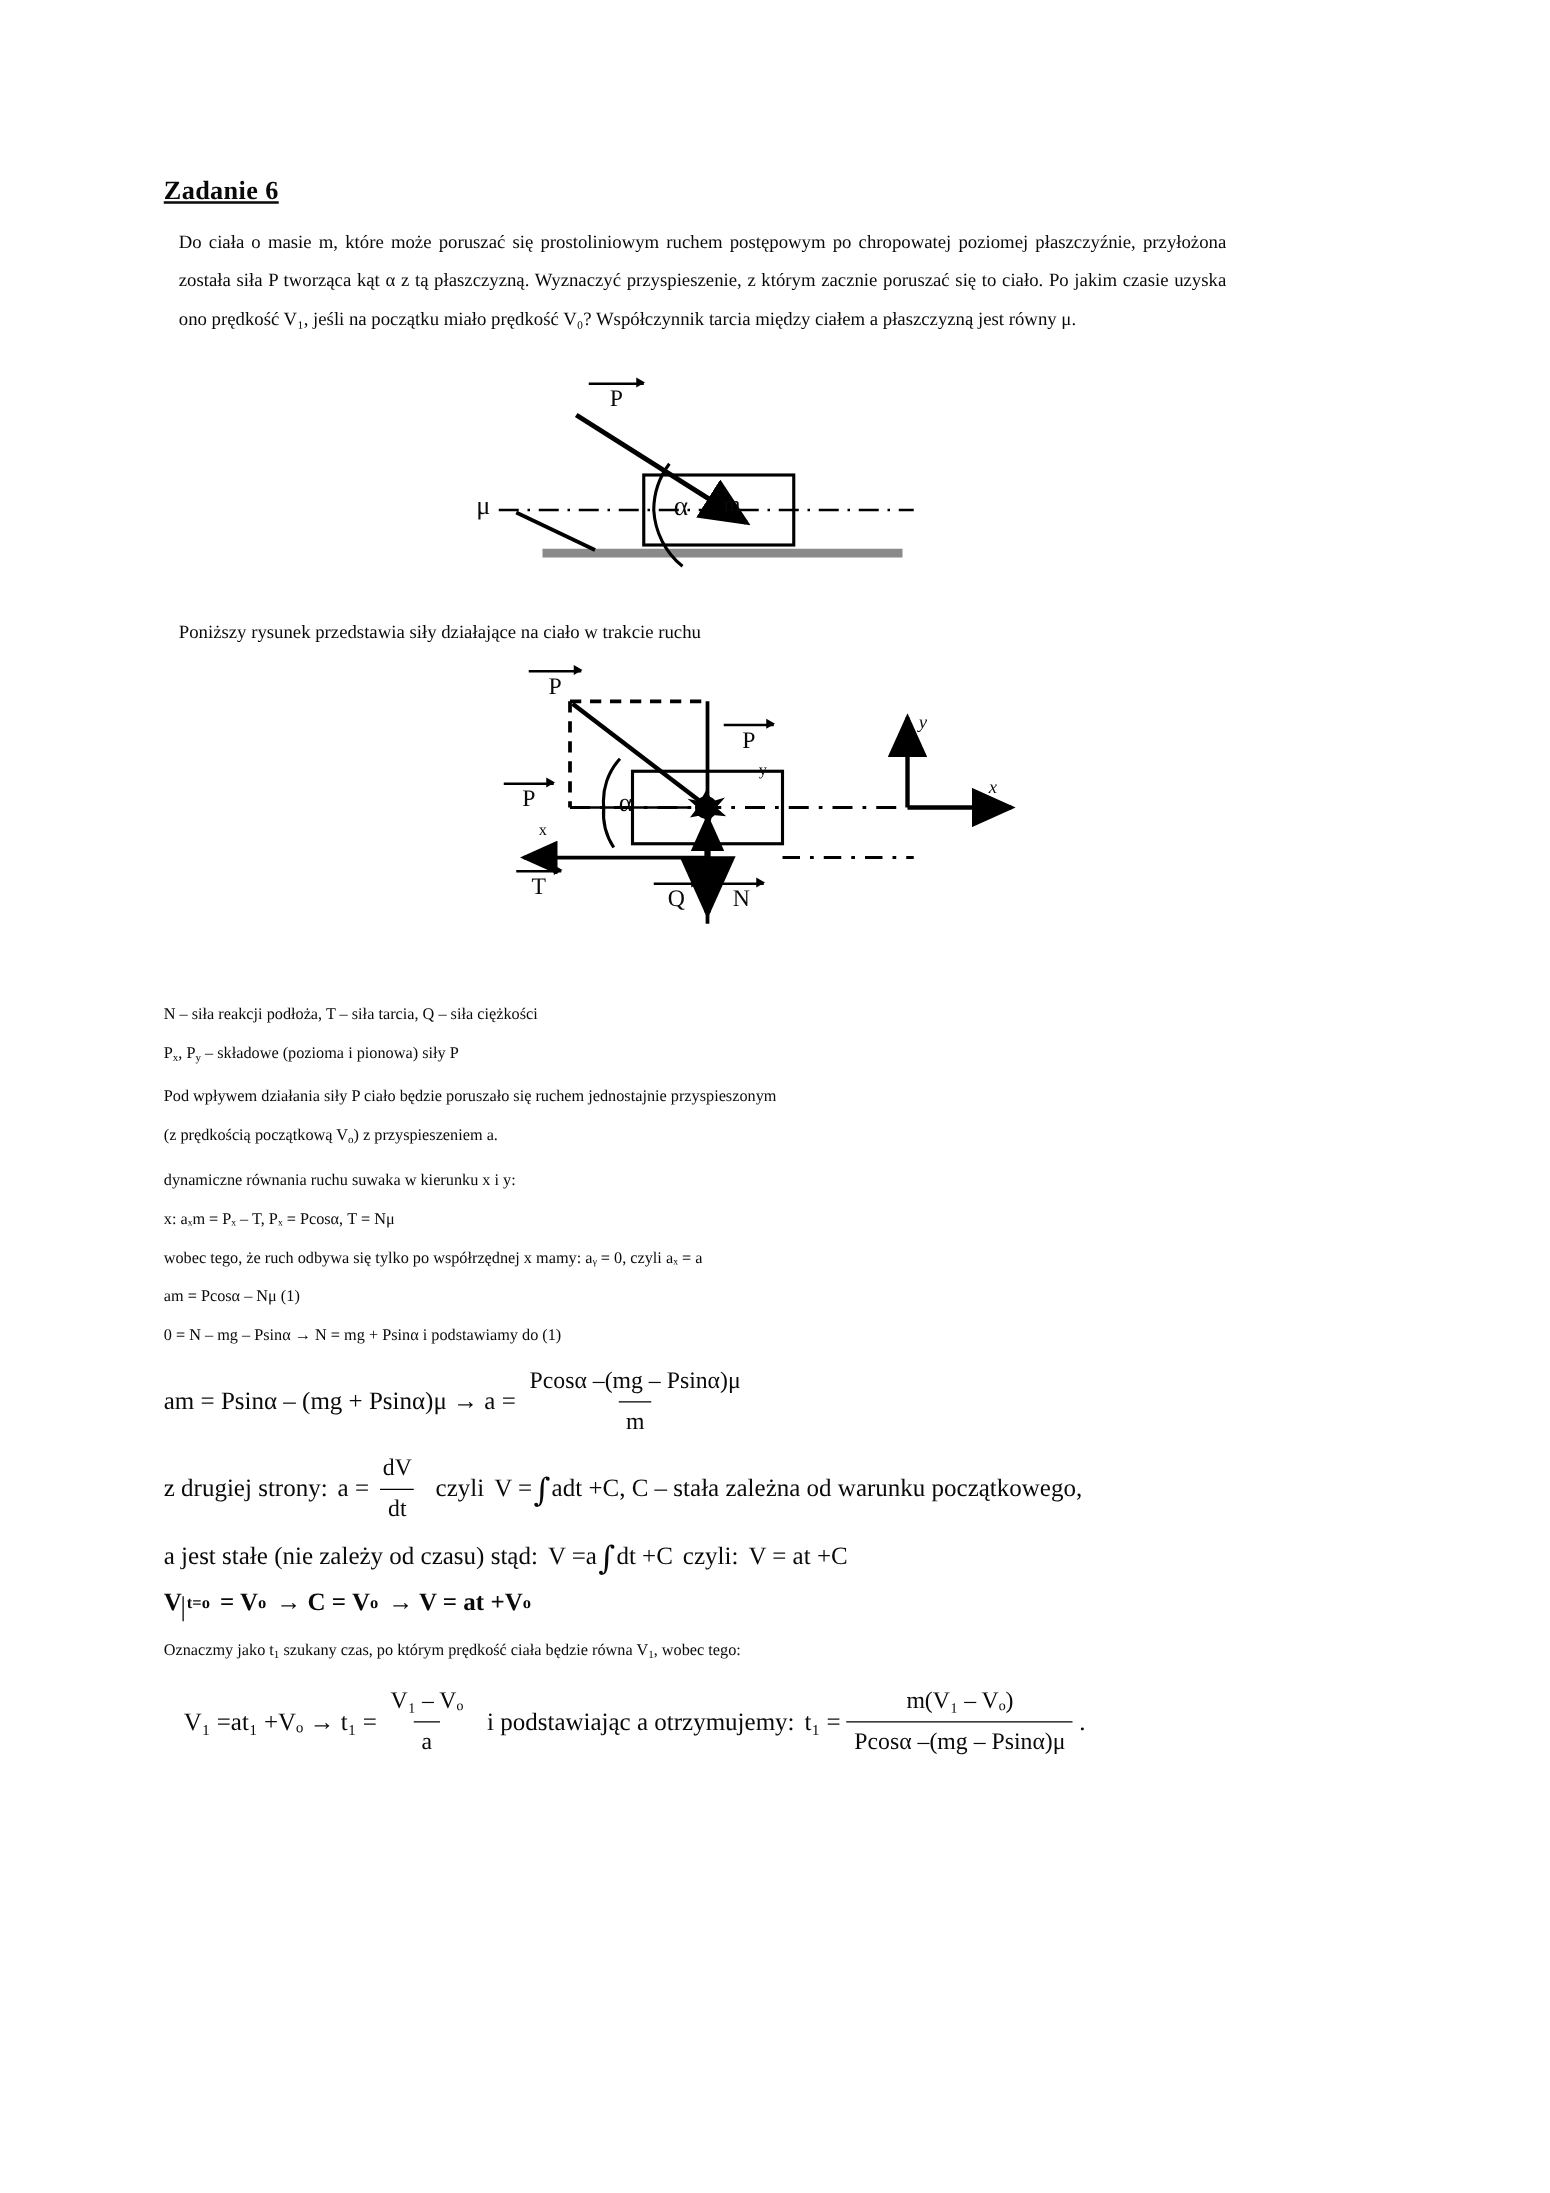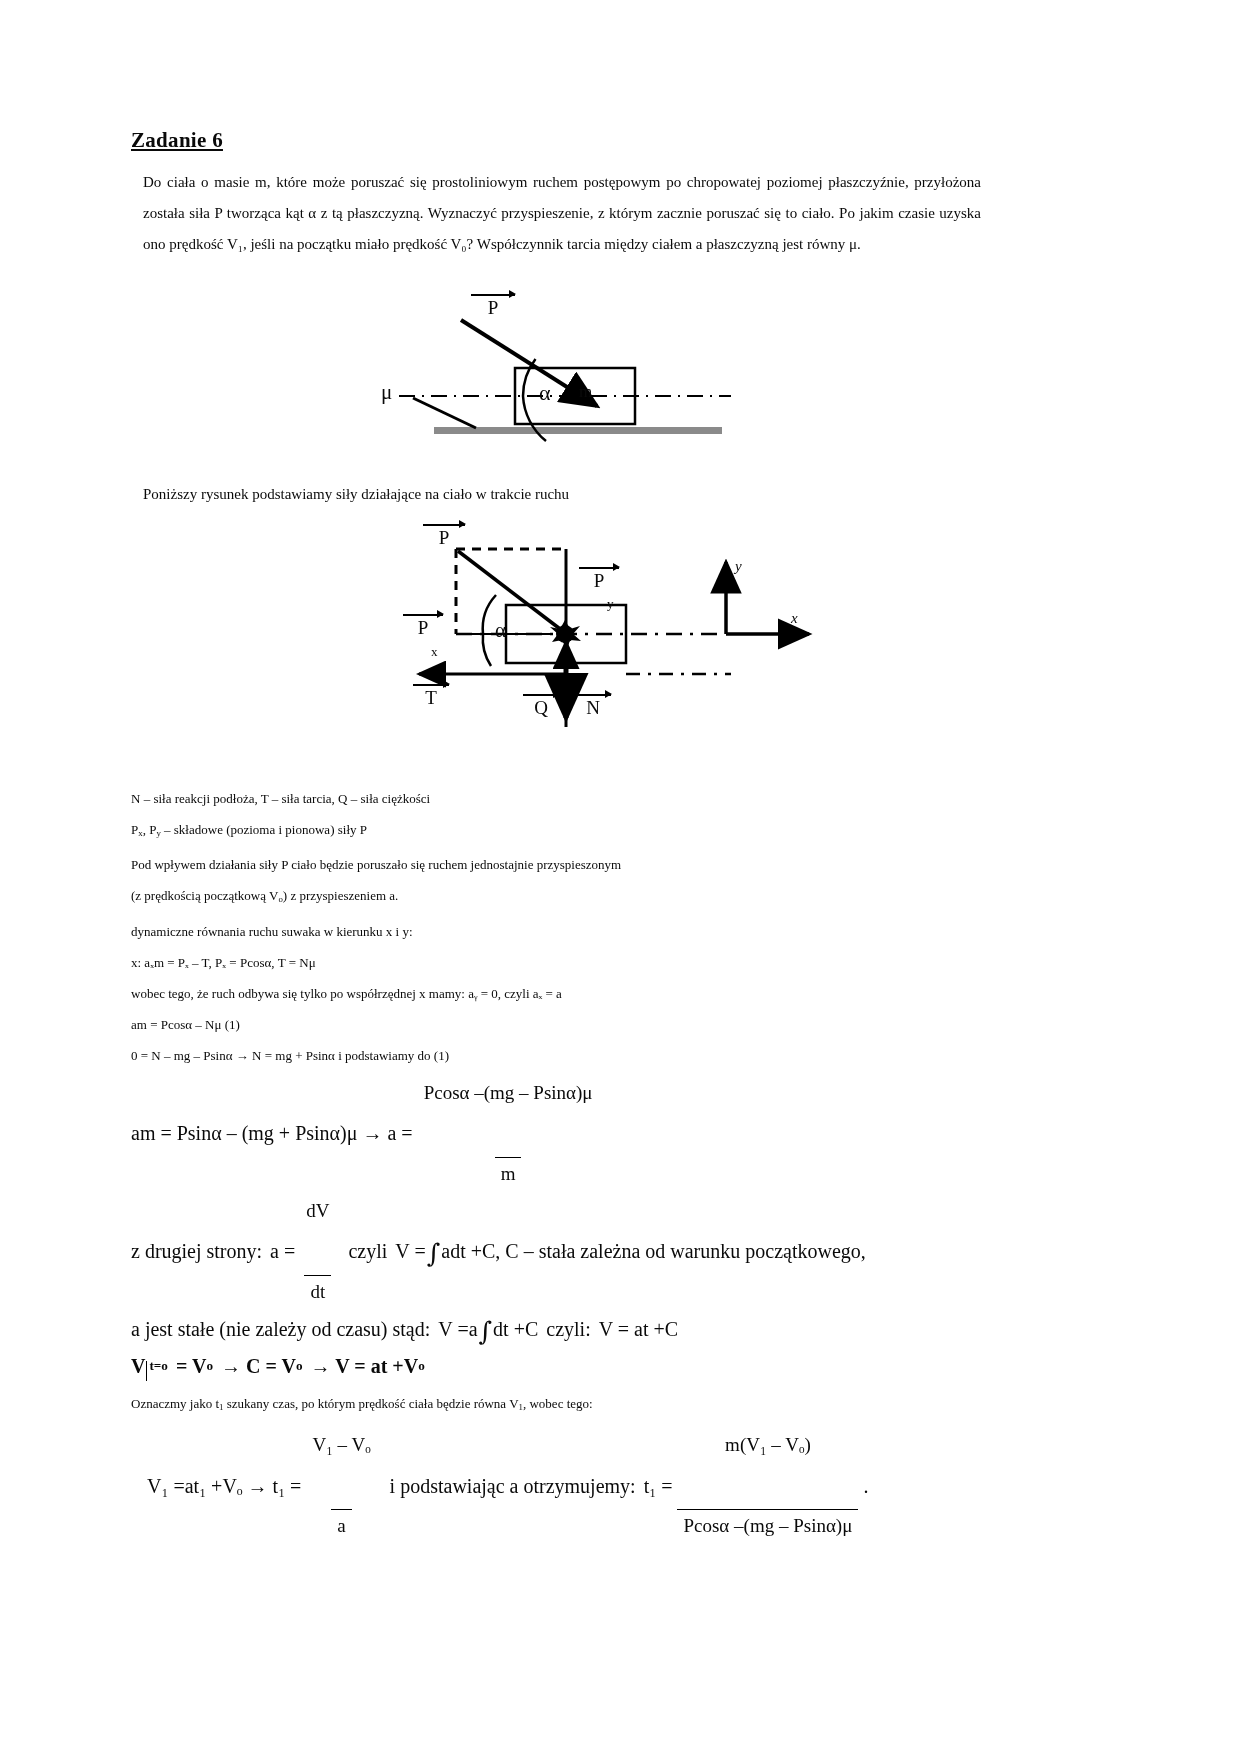--- a/index.html
+++ b/index.html
@@ -5,21 +5,21 @@
   html,body{margin:0;padding:0;background:#ffffff;}
   body{
     width:1240px;height:1754px;
     font-family:"Liberation Serif","DejaVu Serif",serif;
     color:#0a0a0a;
     position:relative;
     overflow:hidden;
   }
   .page{
     position:absolute;
-    left:131px; top:0; width:862px;
+    left:131px; top:12px; width:862px;
   }
   .title{
     font-weight:bold;
     font-size:21px;
     text-decoration:underline;
     letter-spacing:0.3px;
     margin-top:128px;
     margin-bottom:14px;
   }
   .para{
@@ -79,21 +79,20 @@
     line-height:30px;
     margin:7px 0;
     flex-wrap:nowrap;
   }
   .frac{
     display:inline-flex;
     flex-direction:column;
     align-items:center;
     vertical-align:middle;
     margin:0 5px;
-    gap:48px;
   }
   .frac .num{
     padding:0 6px 1px 6px;
     font-size:19px;
     white-space:nowrap;
   }
   .frac .den{
     border-top:1.6px solid #000;
     padding:1px 6px 0 6px;
     font-size:19px;
@@ -159,21 +158,21 @@
       <div class="ltr">P</div>
     </div>
 
     <div class="figlabel" style="left:408px;top:98px;font-size:22px;">α</div>
 
     <div class="figlabel" style="left:250px;top:98px;font-size:21px;">μ</div>
 
     <div class="figlabel" style="left:448px;top:100px;font-size:17px;">m</div>
   </div>
 
-  <p class="para nojust">Poniższy rysunek podstawiamy siły działające na ciało w trakcie ruchu</p>
+  <p class="para nojust">Poniższy rysunek przedstawia siły działające na ciało w trakcie ruchu</p>
 
   <div class="fig2">
     <svg width="862" height="245" viewBox="0 0 862 245">
       <defs>
         <marker id="a2" markerWidth="10" markerHeight="9" refX="9" refY="4.5" orient="auto">
           <path d="M0,0 L10,4.5 L0,9 z" fill="#000"></path>
         </marker>
       </defs>
 
       <line x1="325" y1="27" x2="435" y2="27" stroke="#000" stroke-width="3" stroke-dasharray="9,7"></line>

